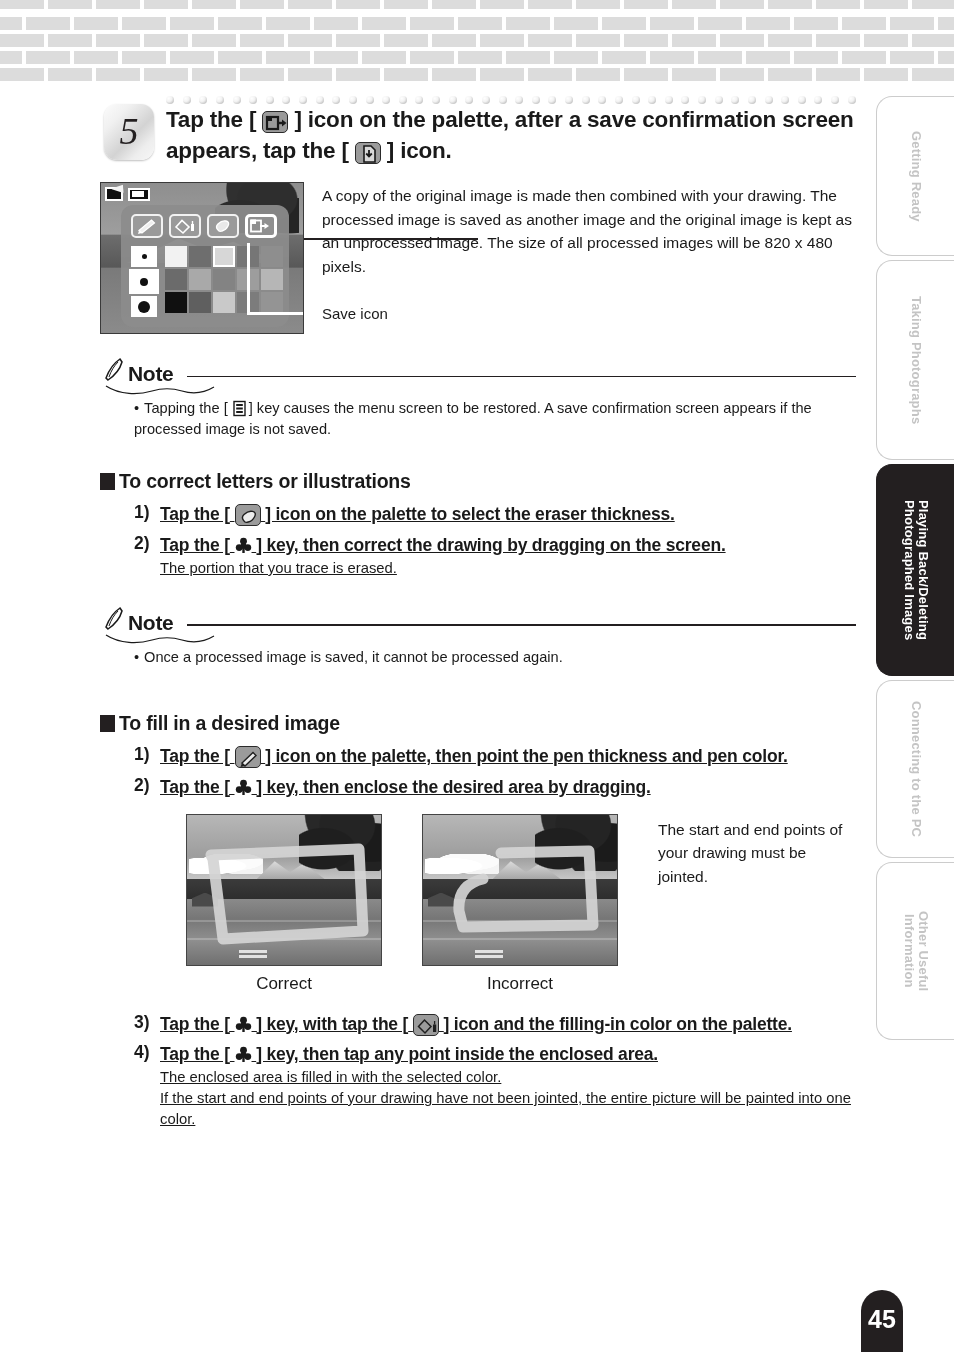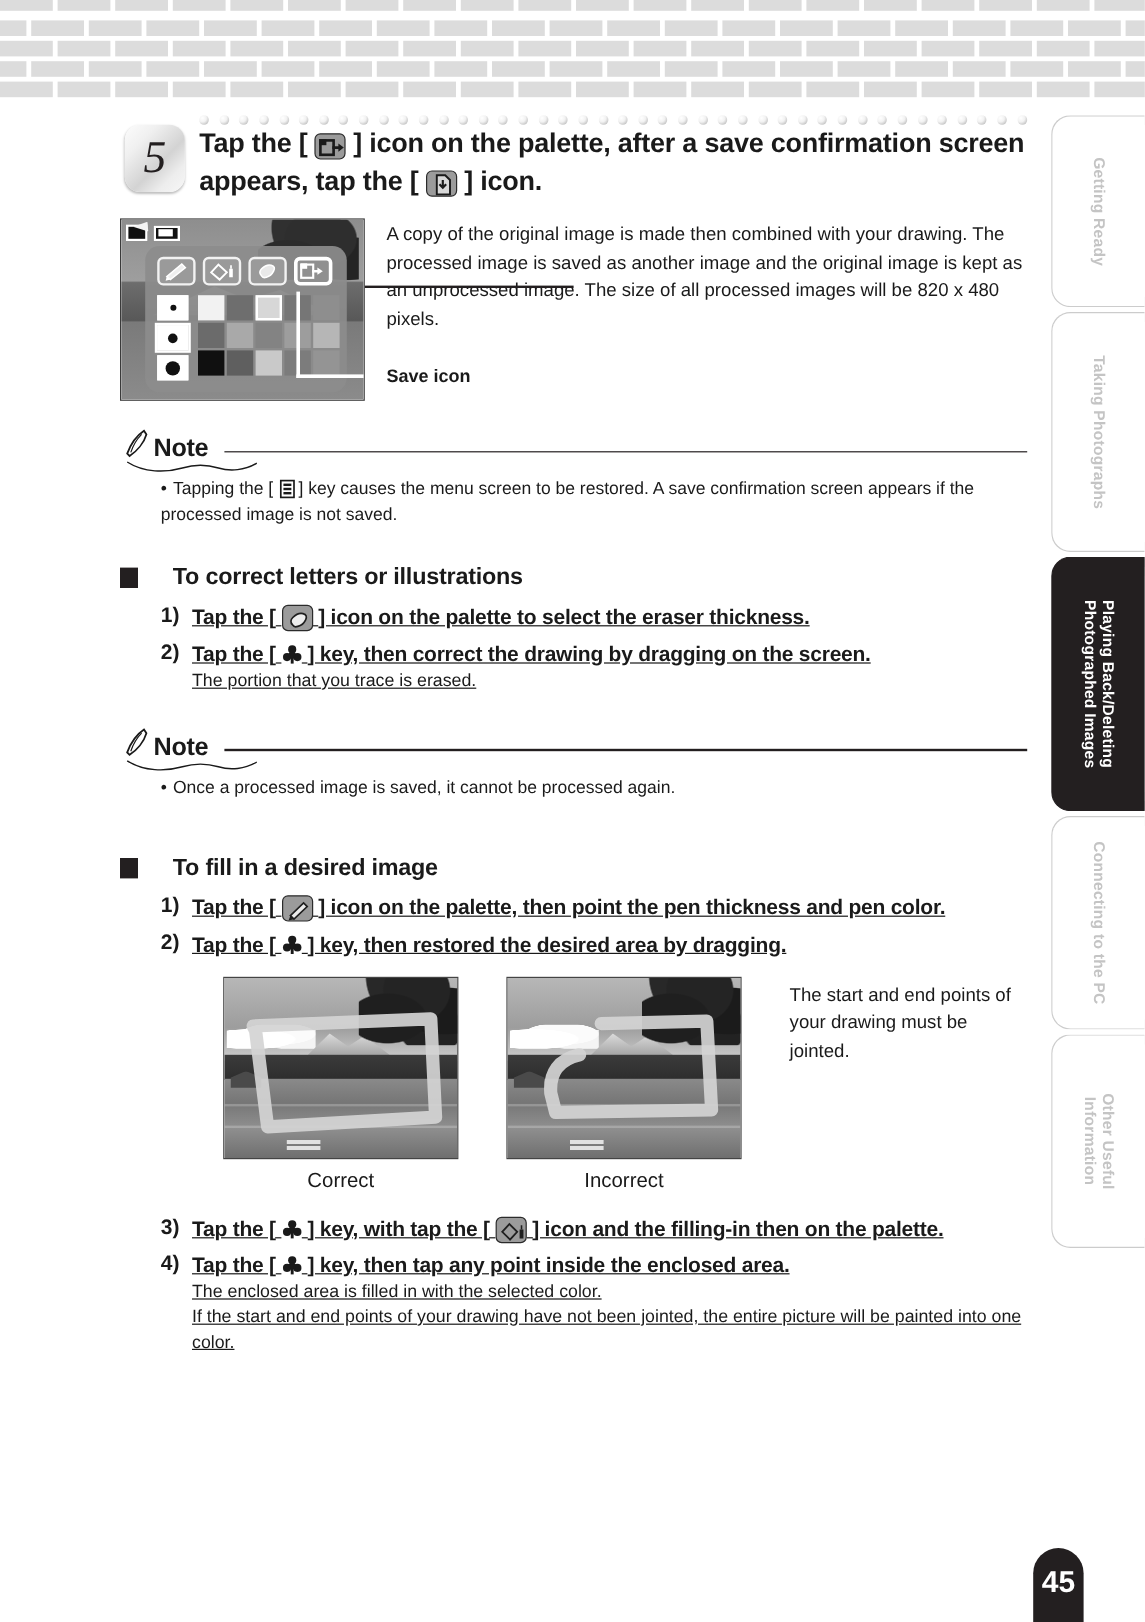--- a/index.html
+++ b/index.html
@@ -135,39 +135,39 @@
   .thick.sel { border-color:#ffffff; outline:2px solid #ffffff; }
   .dot { background:#111; border-radius:50%; }
   .swatches { display:grid; grid-template-columns:repeat(5,22px); grid-template-rows:repeat(3,21px); gap:2px; }
   .sw { width:22px; height:21px; }
   .sw.sel { outline:2px solid #ffffff; outline-offset:-2px; }
   .callout-v { position:absolute; left:146px; top:60px; width:3px; height:72px; background:#ffffff; }
   .callout-h { position:absolute; left:146px; top:129px; width:58px; height:3px; background:#ffffff; }
 
   .fig-text { margin-left:18px; padding-top:2px; }
   .fig-text p { margin:0; font-size:15.5px; line-height:1.52; }
-  .save-label { margin-top:27px; font-size:15px; font-weight:bold; }
+  .save-label { margin-top:27px; font-size:15px; font-weight:normal; }
   .callout-line {
     position:absolute; left:204px; top:146px; width:174px; height:2px; background:#231f20;
   }
 
   
   .note { margin-top:22px; position:relative; }
   .note-head { display:flex; align-items:flex-end; }
   .feather { width:30px; height:30px; flex:none; position:relative; }
   .note-word { font-size:21px; font-weight:bold; letter-spacing:-0.3px; margin-left:-2px; }
   .note-rule { flex:1; height:1.5px; background:#231f20; margin:0 0 9px 14px; }
   .note-swish { position:absolute; left:4px; top:26px; width:112px; height:12px; }
   .note-body { margin:12px 0 0 34px; font-size:14.6px; line-height:1.45; }
   .note-body .bullet { margin-right:5px; }
 
   
   .sec { margin-top:30px; display:flex; align-items:center; }
   .sec-sq { width:15px; height:17px; background:#231f20; flex:none; }
-  .sec-title { margin-left:29px; font-size:19.5px; font-weight:bold; letter-spacing:-0.2px; }
+  .sec-title { margin-left:4px; font-size:19.5px; font-weight:bold; letter-spacing:-0.2px; }
 
   
   .olist { margin-top:9px; margin-left:34px; }
   .oitem { display:flex; margin-bottom:6px; }
   .onum { width:26px; flex:none; font-size:17.5px; font-weight:bold; }
   .otxt { font-size:17.5px; font-weight:bold; line-height:1.42; letter-spacing:-0.2px;text-decoration:underline; }
   .osub { font-size:14.8px; font-weight:normal; line-height:1.4; letter-spacing:0; }
 
   
   .photos { margin-top:14px; margin-left:86px; display:flex; align-items:flex-start; }
@@ -612,21 +612,21 @@
           <span>Tap the [</span>
           <span class="ico-key">
             <svg width="17" height="17" viewBox="0 0 17 17">
               <circle cx="8.5" cy="4.2" r="3.4" fill="#1a1a1a"></circle>
               <circle cx="4.2" cy="10.6" r="3.4" fill="#1a1a1a"></circle>
               <circle cx="12.8" cy="10.6" r="3.4" fill="#1a1a1a"></circle>
               <circle cx="8.5" cy="9" r="3" fill="#1a1a1a"></circle>
               <rect x="7.3" y="8" width="2.4" height="8" fill="#1a1a1a"></rect>
             </svg>
           </span>
-          <span>] key, then restored the desired area by dragging.</span>
+          <span>] key, then enclose the desired area by dragging.</span>
         </div>
       </div>
     </div>
 
     <div class="photos">
       <div class="photo-wrap">
         <div class="photo">
           <div class="ph-sky"></div>
           <div class="ph-cloud"></div>
           <div class="ph-mtn"></div>
@@ -681,21 +681,21 @@
             </svg>
           </span>
           <span>] key, with tap the [</span>
           <span class="ico-box">
             <svg width="26" height="22" viewBox="0 0 26 22">
               <path d="M4.5 11.5 L10.5 5 L17 11.5 L11 18 Z" fill="none" stroke="#1f1f1f" stroke-width="1.5"></path>
               <path d="M19 9.5 v7.5 h3.2 v-7.5 z" fill="#1f1f1f"></path>
               <path d="M20.6 9.5 v-3.5" stroke="#1f1f1f" stroke-width="1.3" fill="none"></path>
             </svg>
           </span>
-          <span>] icon and the filling-in then on the palette.</span>
+          <span>] icon and the filling-in color on the palette.</span>
         </div>
       </div>
       <div class="oitem">
         <div class="onum">4)</div>
         <div class="otxt">
           <span>Tap the [</span>
           <span class="ico-key">
             <svg width="17" height="17" viewBox="0 0 17 17">
               <circle cx="8.5" cy="4.2" r="3.4" fill="#1a1a1a"></circle>
               <circle cx="4.2" cy="10.6" r="3.4" fill="#1a1a1a"></circle>

